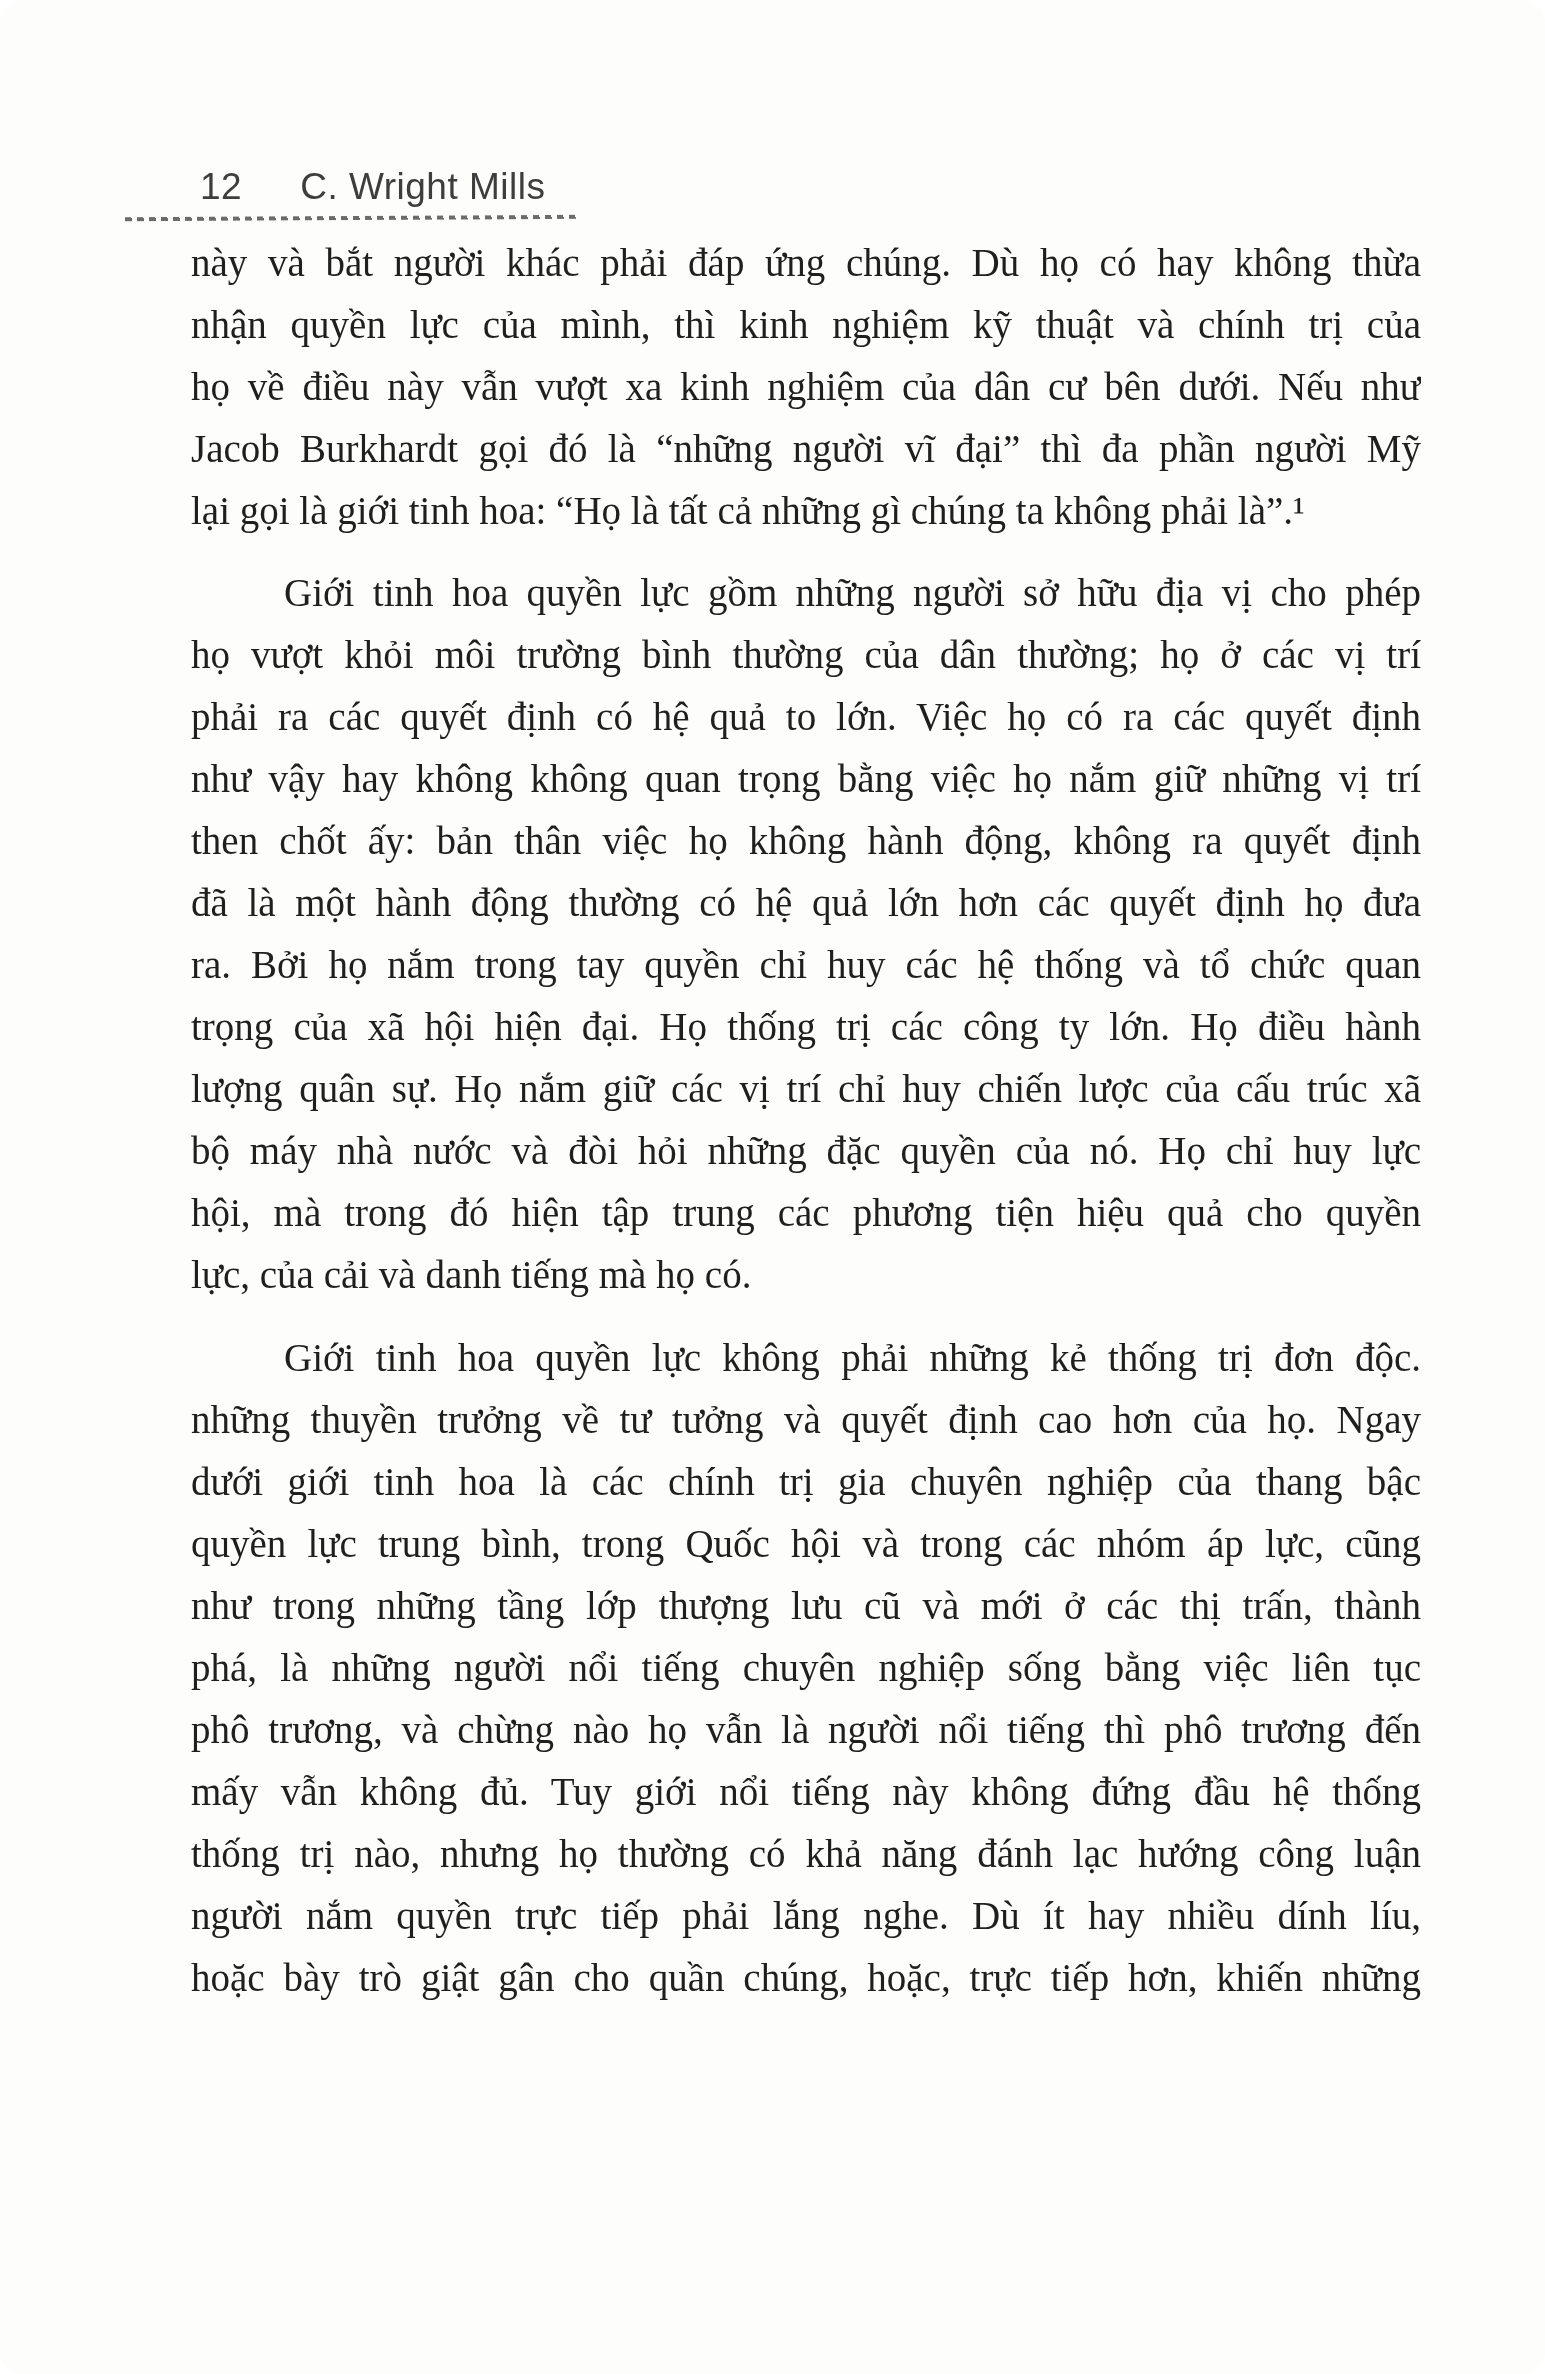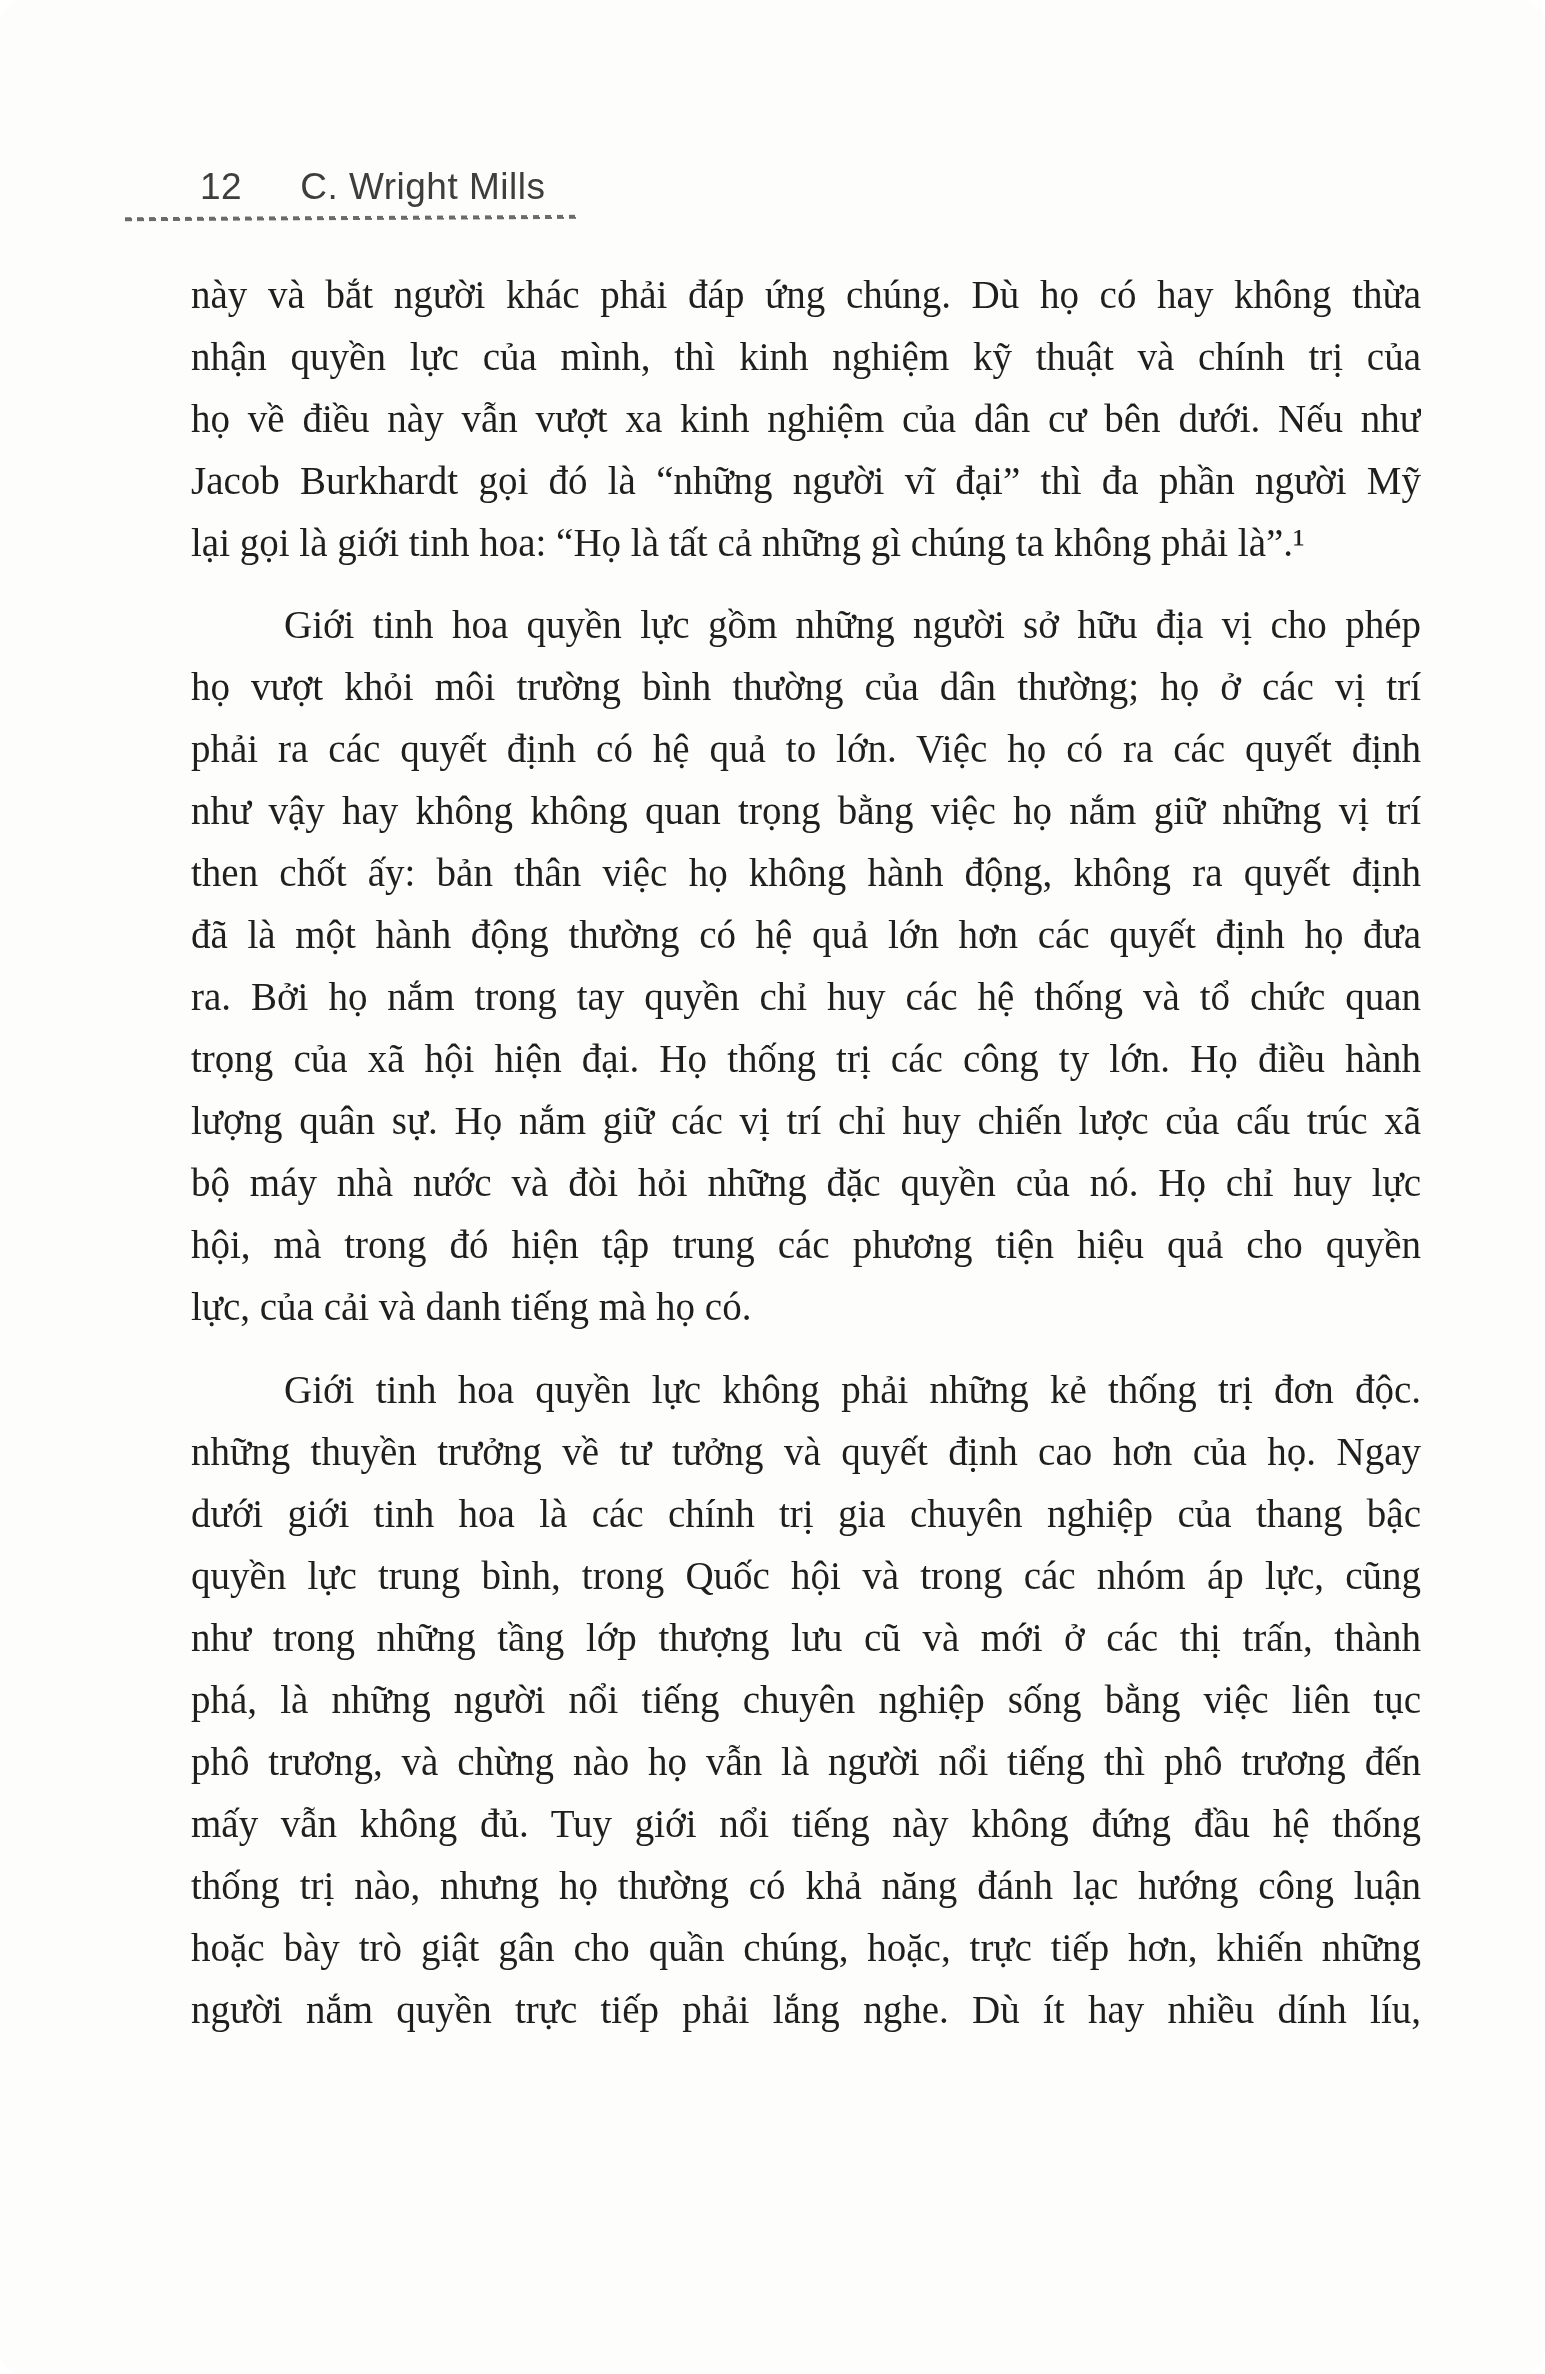--- a/index.html
+++ b/index.html
@@ -39,21 +39,21 @@
     top: 216px;
     width: 456px;
     height: 3.7px;
     background: repeating-linear-gradient(90deg, #6b6b6b 0 6.5px, transparent 6.5px 12px);
     transform: rotate(-0.3deg);
   }
   
   .text-body {
     position: absolute;
     left: 191px;
-    top: 264px;
+    top: 232px;
     width: 1230px;
   }
   .paragraph {
     margin: 0;
   }
   .paragraph + .paragraph {
     margin-top: 20.4px;
   }
   .line {
     height: 62px;
@@ -107,19 +107,19 @@
       <div class="paragraph">
         <div class="line indent">Giới tinh hoa quyền lực không phải những kẻ thống trị đơn độc.</div>
         <div class="line">những thuyền trưởng về tư tưởng và quyết định cao hơn của họ. Ngay</div>
         <div class="line">dưới giới tinh hoa là các chính trị gia chuyên nghiệp của thang bậc</div>
         <div class="line">quyền lực trung bình, trong Quốc hội và trong các nhóm áp lực, cũng</div>
         <div class="line">như trong những tầng lớp thượng lưu cũ và mới ở các thị trấn, thành</div>
         <div class="line">phá, là những người nổi tiếng chuyên nghiệp sống bằng việc liên tục</div>
         <div class="line">phô trương, và chừng nào họ vẫn là người nổi tiếng thì phô trương đến</div>
         <div class="line">mấy vẫn không đủ. Tuy giới nổi tiếng này không đứng đầu hệ thống</div>
         <div class="line">thống trị nào, nhưng họ thường có khả năng đánh lạc hướng công luận</div>
+        <div class="line">người nắm quyền trực tiếp phải lắng nghe. Dù ít hay nhiều dính líu,</div>
         <div class="line">hoặc bày trò giật gân cho quần chúng, hoặc, trực tiếp hơn, khiến những</div>
-        <div class="line">người nắm quyền trực tiếp phải lắng nghe. Dù ít hay nhiều dính líu,</div>
       </div>
     </main>
 
 </div>
 
 
 </body></html>

